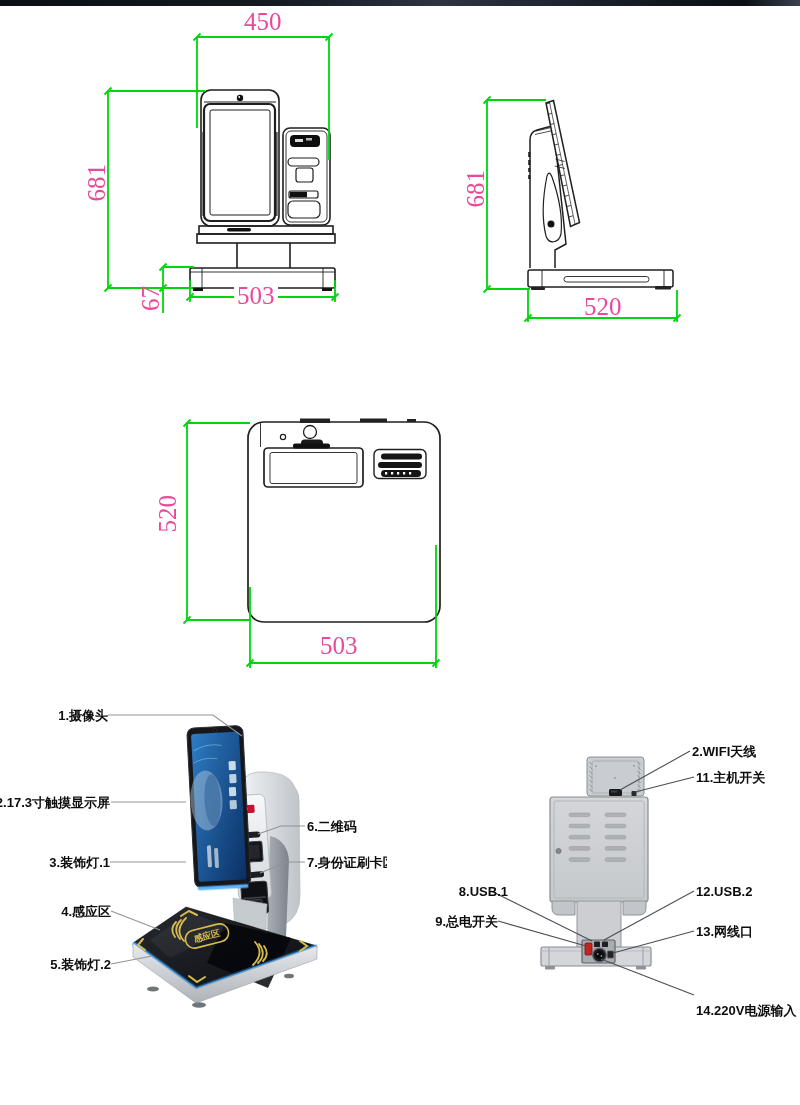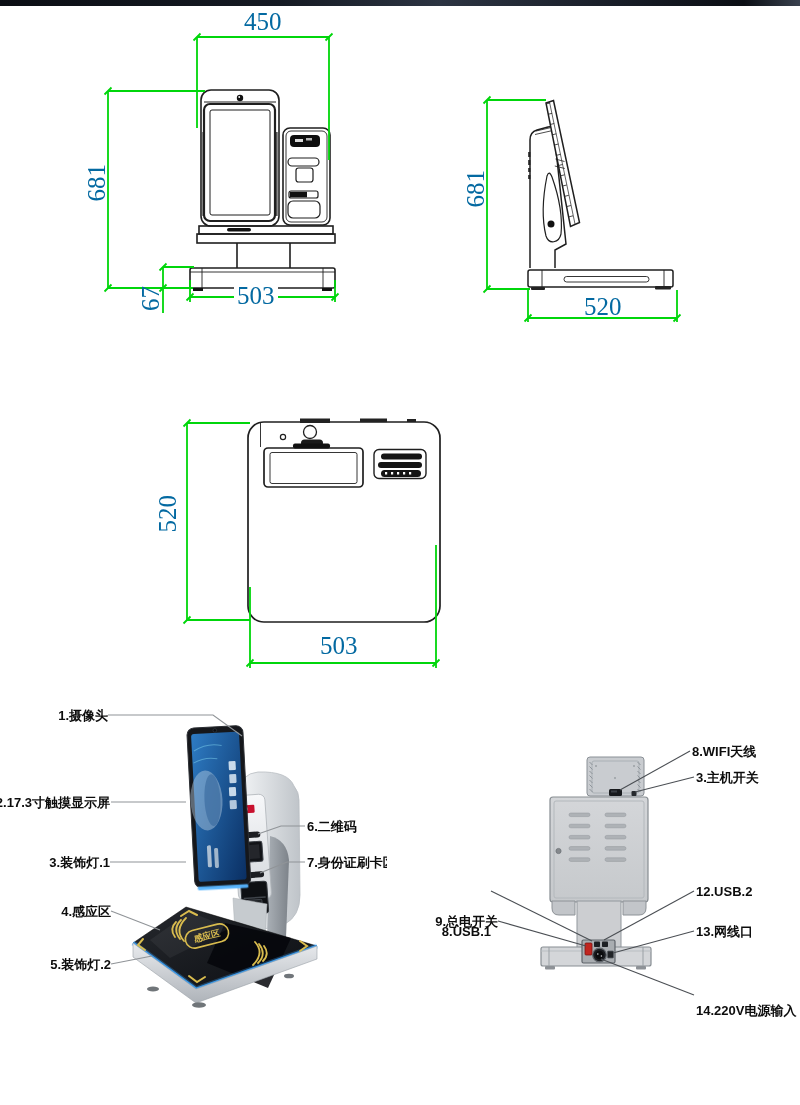--- a/index.html
+++ b/index.html
@@ -6,21 +6,21 @@
   body{
     width:800px;height:1105px;position:relative;background:#ffffff;
     font-family:"Liberation Sans", sans-serif;overflow:hidden;
   }
   #top-bar{
     position:absolute;left:0;top:0;width:800px;height:6px;
     background:linear-gradient(90deg,#0b0e14 0%,#151a23 35%,#2c3442 55%,#171c26 78%,#0b0e14 93%,#39414e 100%);
   }
   #drawing-svg{position:absolute;left:0;top:0;}
   .dim{
-    position:absolute;color:#0369a1;font-family:"Liberation Serif", serif;
+    position:absolute;color:#ec4899;font-family:"Liberation Serif", serif;
     font-size:25px;line-height:25px;white-space:nowrap;z-index:5;
   }
   .dim.vert{writing-mode:vertical-rl;transform:rotate(180deg);}
   .dim.bg{background:#ffffff;padding:0 3px;}
   .lbl{
     position:absolute;color:#0d0d0d;font-size:13px;font-weight:bold;
     line-height:15px;white-space:nowrap;z-index:6;
   }
   .lbl.clip{overflow:hidden;}
 </style>
@@ -39,24 +39,24 @@
 <span class="dim" style="left:320px;top:633px;">503</span>
 
 <span class="lbl" style="right:692px;top:708px;text-align:center;">1.摄像头</span>
 <span class="lbl" style="right:690px;top:795px;">2.17.3寸触摸显示屏</span>
 <span class="lbl" style="right:690px;top:855px;margin-left:23px;">3.装饰灯.1</span>
 <span class="lbl" style="right:689px;top:904px;text-align:right;">4.感应区</span>
 <span class="lbl" style="right:689px;top:957px;">5.装饰灯.2</span>
 <span class="lbl" style="left:307px;top:819px;text-align:right;">6.二维码</span>
 <span class="lbl clip" style="left:307px;top:855px;width:80px;">7.身份证刷卡区</span>
 
-<span class="lbl" style="right:309px;top:884px;margin-top:40px;">8.USB.1</span>
+<span class="lbl" style="right:292px;top:884px;">8.USB.1</span>
 <span class="lbl" style="right:302px;top:914px;">9.总电开关</span>
-<span class="lbl" style="left:692px;top:744px;">8.WIFI天线</span>
-<span class="lbl" style="left:696px;top:770px;">3.主机开关</span>
+<span class="lbl" style="left:692px;top:744px;">2.WIFI天线</span>
+<span class="lbl" style="left:696px;top:770px;">11.主机开关</span>
 <span class="lbl" style="left:696px;top:884px;">12.USB.2</span>
 <span class="lbl" style="left:696px;top:924px;">13.网线口</span>
 <span class="lbl" style="left:696px;top:988px;margin-top:15px;">14.220V电源输入</span>
 
 <svg id="drawing-svg" width="800" height="1105" viewBox="0 0 800 1105">
   <defs>
     <linearGradient id="gradCab" x1="0" y1="0" x2="0" y2="1">
       <stop offset="0" stop-color="#d4d6d9"></stop>
         <stop offset="1" stop-color="#c6c9cc"></stop>
     </linearGradient>

